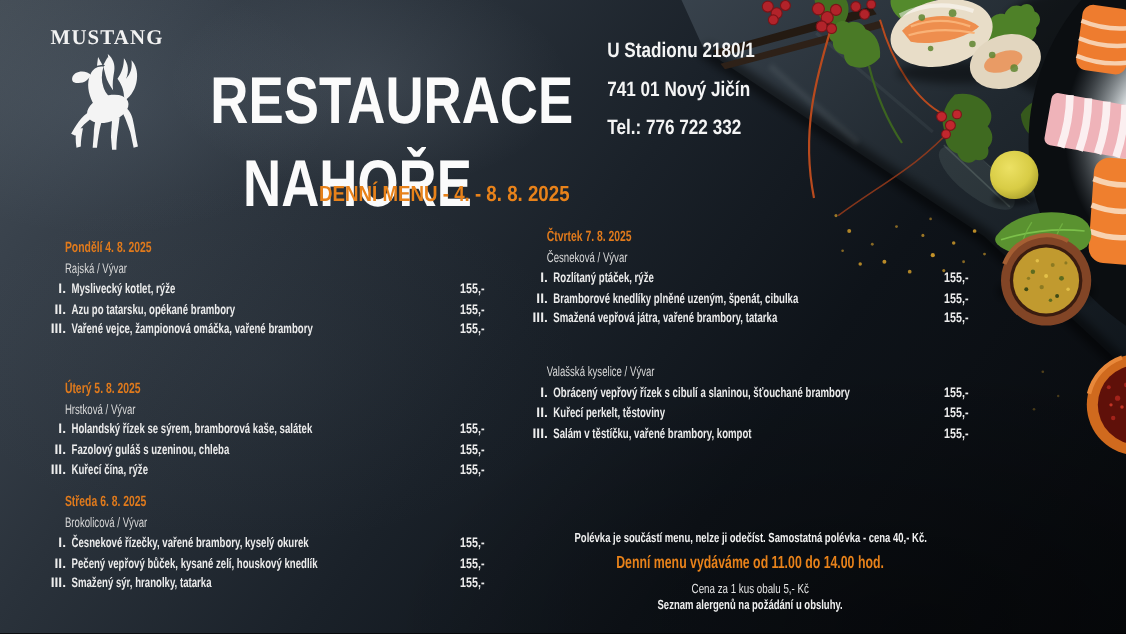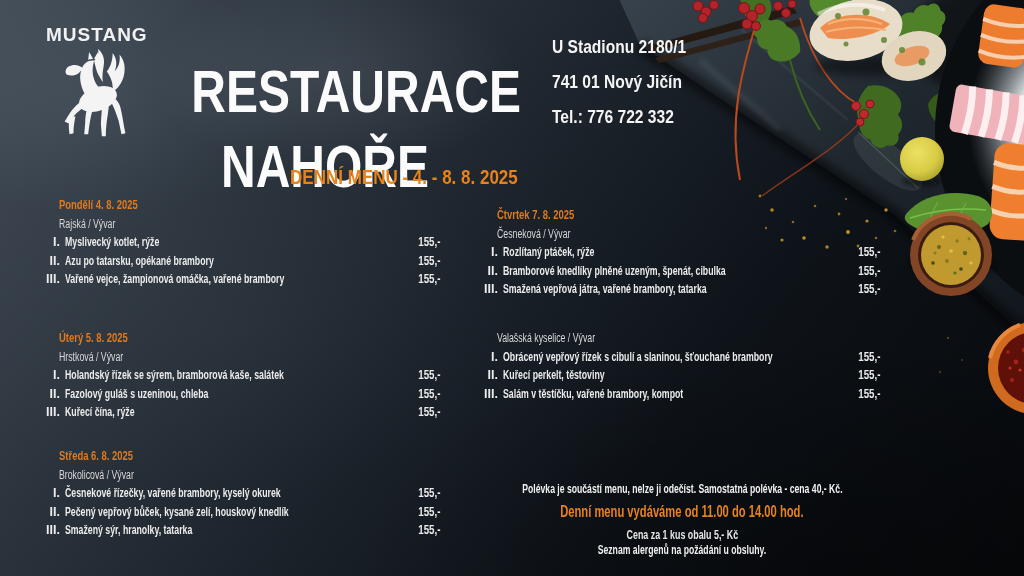--- a/index.html
+++ b/index.html
@@ -18,21 +18,21 @@
   }
   .decor{position:absolute;inset:0;z-index:2;}
   .txtlayer{position:absolute;inset:0;z-index:3;}
 
   
   .cond{display:inline-block;transform:scaleX(.7);transform-origin:0 50%;white-space:nowrap;vertical-align:top;}
   .condc{display:inline-block;transform:scaleX(.74);transform-origin:50% 50%;white-space:nowrap;vertical-align:top;}
   .condr{display:inline-block;transform:scaleX(.78);transform-origin:100% 50%;white-space:nowrap;vertical-align:top;}
 
   .logo{position:absolute;left:46px;top:24px;width:100px;text-align:center;}
-  .logo-text{font-family:Liberation Sans, sans-serif;font-weight:700;font-size:19px;letter-spacing:1px;color:#f2f2f2;}
+  .logo-text{font-family:Liberation Serif, serif;font-weight:700;font-size:19px;letter-spacing:1px;color:#f2f2f2;}
   .logo-horse{margin-top:2px;}
 
   .title{position:absolute;left:150px;top:0;width:350px;text-align:center;}
   .title-l1,.title-l2{font-weight:700;color:#fbfbfb;font-size:60px;letter-spacing:0;margin-top:44px;}
   .title-l1{position:absolute;left:0;top:13px;width:350px;}
   .title-l2{position:absolute;left:0;top:88px;width:350px;}
   .title-l1 span,.title-l2 span{display:inline-block;transform:scaleX(.8);transform-origin:50% 50%;white-space:nowrap;}
 
   .address{position:absolute;left:552px;top:29px;}
   .addr-line{height:35px;line-height:35px;font-weight:700;font-size:19px;color:#f4f4f4;}
@@ -47,21 +47,21 @@
   .dayt{font-weight:700;font-size:13.5px;color:#e07a1c;}
   .soup{font-weight:400;font-size:12.5px;color:#d8d8d8;}
   .mrow{position:relative;height:18.5px;line-height:18.5px;white-space:nowrap;}
   .num{display:inline-block;width:20px;text-align:right;font-weight:700;font-size:12.5px;color:#ececec;vertical-align:top;}
   .mtxt{margin-left:5px;font-weight:700;font-size:12.5px;color:#ececec;}
   .price{position:absolute;right:0;top:0;font-weight:700;font-size:12.5px;color:#ececec;}
 
   .footer-note{position:absolute;left:420px;width:524px;text-align:center;}
   .fn-soup{top:482px;font-weight:700;font-size:12px;color:#f1f1f1;}
   .fn-hours{top:503px;font-weight:700;font-size:16px;color:#e8821a;}
-  .fn-pack{top:528px;font-weight:700;font-size:12px;color:#e6e6e6;}
+  .fn-pack{top:528px;font-weight:400;font-size:12px;color:#e6e6e6;}
   .fn-allerg{top:543px;font-weight:700;font-size:12px;color:#f0f0f0;}
   .fn-soup .condc{transform:scaleX(.72);}
   .fn-hours .condc{transform:scaleX(.7);}
   .fn-pack .condc{transform:scaleX(.74);}
   .fn-allerg .condc{transform:scaleX(.72);}
 </style>
 </head>
 <body>
 
 <div class="stage">
@@ -287,29 +287,29 @@
     <div class="address">
       <div class="addr-line"><span>U Stadionu 2180/1</span></div>
       <div class="addr-line"><span>741 01 Nový Jičín</span></div>
       <div class="addr-line"><span>Tel.: 776 722 332</span></div>
     </div>
 
     <div class="menu-heading">
       <span class="condc">DENNÍ MENU - 4. - 8. 8. 2025</span>
     </div>
 
-    <div class="day" style="left:40px;top:196px;width:400px">
+    <div class="day" style="left:40px;top:216px;width:400px">
       <div class="dline"><span class="cond dayt">Pondělí 4. 8. 2025</span></div>
       <div class="dline"><span class="cond soup">Rajská / Vývar</span></div>
       <div class="mrow"><span class="num">I.</span><span class="cond mtxt">Myslivecký kotlet, rýže</span><span class="price condr">155,-</span></div>
       <div class="mrow"><span class="num">II.</span><span class="cond mtxt">Azu po tatarsku, opékané brambory</span><span class="price condr">155,-</span></div>
       <div class="mrow"><span class="num">III.</span><span class="cond mtxt">Vařené vejce, žampionová omáčka, vařené brambory</span><span class="price condr">155,-</span></div>
     </div>
 
-    <div class="day" style="left:40px;top:329px;width:400px">
+    <div class="day" style="left:40px;top:344px;width:400px">
       <div class="dline"><span class="cond dayt">Úterý 5. 8. 2025</span></div>
       <div class="dline"><span class="cond soup">Hrstková / Vývar</span></div>
       <div class="mrow"><span class="num">I.</span><span class="cond mtxt">Holandský řízek se sýrem, bramborová kaše, salátek</span><span class="price condr">155,-</span></div>
       <div class="mrow"><span class="num">II.</span><span class="cond mtxt">Fazolový guláš s uzeninou, chleba</span><span class="price condr">155,-</span></div>
       <div class="mrow"><span class="num">III.</span><span class="cond mtxt">Kuřecí čína, rýže</span><span class="price condr">155,-</span></div>
     </div>
 
     <div class="day" style="left:40px;top:447px;width:400px">
       <div class="dline"><span class="cond dayt">Středa 6. 8. 2025</span></div>
       <div class="dline"><span class="cond soup">Brokolicová / Vývar</span></div>

